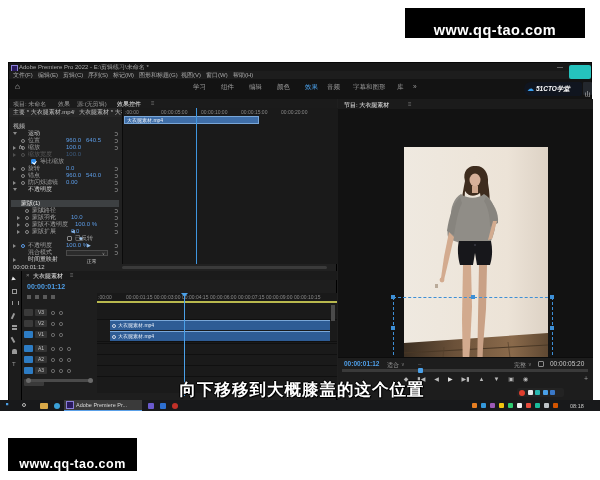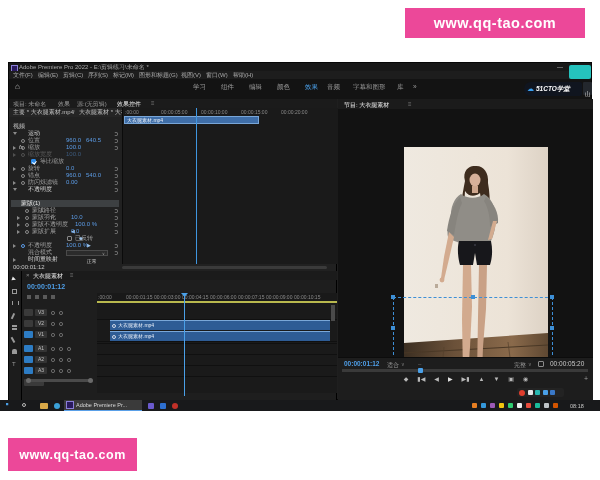--- a/index.html
+++ b/index.html
@@ -1,19 +1,19 @@
 <!DOCTYPE html>
 <html><head>
 <meta charset="utf-8">
 <style>
   html,body{margin:0;padding:0;background:#fff;}
   #screen{position:relative;width:600px;height:480px;background:#ffffff;overflow:hidden;
           font-family:"Liberation Sans","DejaVu Sans",sans-serif;}
   .abs{position:absolute;}
-  .wmbox{background:#ec4899;color:#fff;display:flex;align-items:center;justify-content:center;
+  .wmbox{background:#000000;color:#fff;display:flex;align-items:flex-end;justify-content:center;
          font-weight:bold;letter-spacing:.5px;}
   
   #win{left:8px;top:62px;width:584px;height:338px;background:#1f1f1f;border:1px solid #070707;box-sizing:border-box;}
   .t6{font-size:6px;line-height:8px;color:#a8a8a8;white-space:pre;}
   .t5{font-size:5px;line-height:6px;color:#8a8a8a;white-space:pre;}
   .blue{color:#5c9ce6;}
   .panel-tab{font-size:6px;color:#9a9a9a;white-space:pre;}
   .panel-tab.active{color:#ececec;}
   
   .ec-row{position:absolute;left:0;width:112px;height:7px;font-size:6px;line-height:7px;color:#9e9e9e;white-space:pre;}
@@ -473,20 +473,21 @@
   </div>
 
   <div class="abs" style="left:517px;top:388px;width:47px;height:9px;background:#232323;border-radius:2px;display:flex;align-items:center;gap:2.5px;padding-left:2px;box-sizing:border-box;">
     <div style="width:6px;height:6px;border-radius:50%;background:#e03e2d;"></div>
     <div style="width:5px;height:5px;border-radius:1px;background:#e8e8e8;"></div>
     <div style="width:5px;height:5px;border-radius:1px;background:#28b8b0;"></div>
     <div style="width:5px;height:5px;border-radius:1px;background:#4aa0e8;"></div>
     <div style="width:5px;height:5px;border-radius:1px;background:#3a78c8;"></div>
   </div>
 
+  <div class="abs subtt" style="left:302px;top:379px;transform:translateX(-50%);">向下移移到大概膝盖的这个位置</div>
 
   <div id="taskbar" class="abs">
     <div class="abs" style="left:6px;top:3px;width:5px;height:5px;background:#4aa0e8;clip-path:polygon(0 0,45% 0,45% 45%,0 45%);box-shadow:3px 0 0 #4aa0e8, 0 3px 0 #4aa0e8, 3px 3px 0 #4aa0e8;"></div>
     <div class="abs" style="left:22px;top:3px;width:4px;height:4px;border:1px solid #b8b8b8;border-radius:50%;box-sizing:border-box;"></div>
     <div class="abs" style="left:40px;top:3px;width:8px;height:6px;background:#d8a848;border-radius:1px;"></div>
     <div class="abs" style="left:54px;top:3px;width:6px;height:6px;background:#3aa0d8;border-radius:50%;"></div>
     <div class="abs" style="left:64px;top:0;width:78px;height:11px;background:#3a3a3a;border-bottom:1px solid #5aa0e8;box-sizing:border-box;display:flex;align-items:center;">
       <div style="width:6px;height:6px;background:#2a1a5e;border:0.5px solid #8a7fd8;margin:0 2px 0 2px;"></div>
       <span style="font-size:5.5px;color:#d8d8d8;white-space:nowrap;overflow:hidden;">Adobe Premiere Pr...</span>
     </div>

